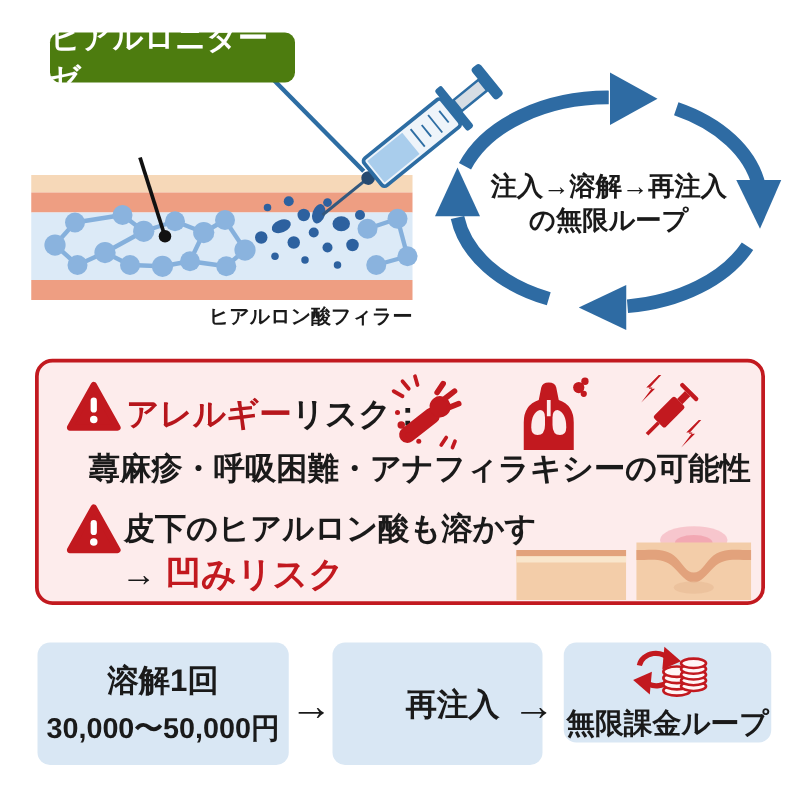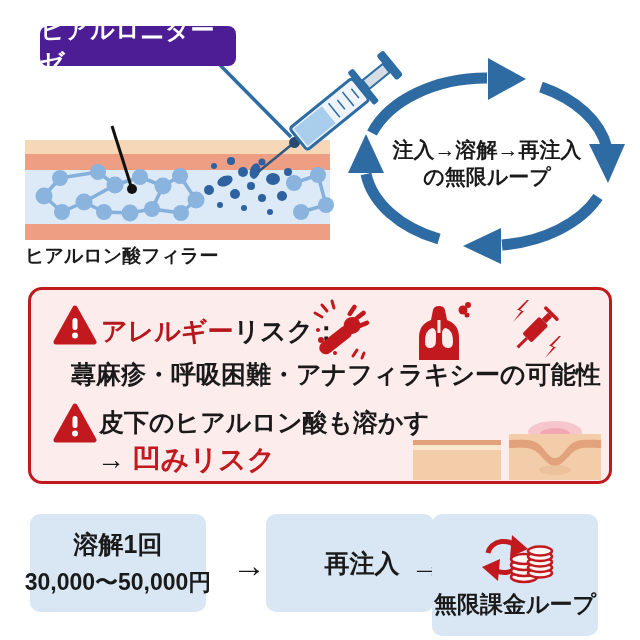--- a/index.html
+++ b/index.html
@@ -3,34 +3,34 @@
 <meta charset="utf-8">
 <style>
   html,body{margin:0;padding:0;background:#ffffff;}
   #canvas{
     position:relative;width:640px;height:640px;background:#ffffff;overflow:hidden;
     font-family:"Liberation Sans","DejaVu Sans",sans-serif;color:#1a1a1a;
   }
   .abs{position:absolute;}
   
   .term-box{
-    left:40px;top:26px;width:196px;height:40px;background:#4c1d95;border-radius:8px;
+    left:40px;top:26px;width:196px;height:40px;background:#4d7c0f;border-radius:8px;
     color:#ffffff;font-size:24px;font-weight:800;display:flex;align-items:center;justify-content:center;
     letter-spacing:.5px;
   }
   .definition{left:246px;top:27px;height:40px;line-height:40px;font-size:25px;font-weight:800;white-space:nowrap;}
   .definition .arrow{margin-right:8px;font-weight:700;}
   
   .skin{left:25px;top:140px;width:305px;height:100px;}
   .skin .l1{height:14px;background:#f6d8b8;}
   .skin .l2{height:16px;background:#ee9e82;}
   .skin .l3{height:54px;background:#dceaf7;}
   .skin .l4{height:16px;background:#ee9e82;}
   .ha-label{left:44px;top:94px;font-size:24px;font-weight:800;white-space:nowrap;}
-  .skin-caption{left:25px;top:243px;width:305px;text-align:left;font-size:19px;font-weight:800;white-space:nowrap;}
+  .skin-caption{left:25px;top:243px;width:305px;text-align:right;font-size:16px;font-weight:800;white-space:nowrap;}
   
   .loop-text{left:372px;top:136px;width:230px;text-align:center;font-size:21px;font-weight:800;line-height:27px;white-space:nowrap;}
   
   .warnbox{
     left:28px;top:287px;width:578px;height:191px;background:#fdecec;
     border:3px solid #c2191f;border-radius:14px;
   }
   .w-title{left:70px;top:24px;font-size:26px;font-weight:800;white-space:nowrap;}
   .w-title .red{color:#b7161c;}
   .w-detail{left:40px;top:68px;font-size:25px;font-weight:800;white-space:nowrap;}
@@ -246,34 +246,34 @@
       <path d="M0,24 C14,24 24,22 32,30 C38,36 40,42 46,42 C52,42 54,36 60,30 C68,22 78,24 92,24 L92,32 C78,32 70,30 62,38 C56,44 52,50 46,50 C40,50 36,44 30,38 C22,30 14,32 0,32 Z" fill="#e2a27c"></path>
       <ellipse cx="46" cy="54" rx="16" ry="5" fill="#e8bb96" opacity="0.6"></ellipse>
     </svg>
   </div>
 
   <div class="abs loop-text">
     <div>注入→溶解→再注入</div>
     <div>の無限ループ</div>
   </div>
 
-  <div class="abs cost-box" style="left:30px;top:514px;width:176px;height:98px;">
+  <div class="abs cost-box" style="left:30px;top:514px;width:201px;height:98px;">
     <div class="cost-title">溶解1回</div>
     <div class="cost-price">30,000〜50,000円</div>
   </div>
 
   <div class="abs flow-arrow" style="left:230px;top:548px;width:38px;">→</div>
 
   <div class="abs cost-box" style="left:266px;top:514px;width:144px;height:98px;padding-left:24px;">
     <div class="cost-title">再注入</div>
   </div>
 
   <div class="abs flow-arrow" style="left:408px;top:548px;width:38px;">→</div>
 
-  <div class="abs cost-box" style="left:432px;top:514px;width:166px;height:122px;gap:2px;">
+  <div class="abs cost-box" style="left:451px;top:514px;width:166px;height:80px;gap:2px;">
     <svg width="78" height="54" viewBox="0 0 78 54">
       <g stroke="#c2191f" stroke-width="5" fill="none">
         <path d="M12,22 A16,14 0 0 1 42,18"></path>
         <path d="M44,30 A16,14 0 0 1 14,34"></path>
       </g>
       <g fill="#c2191f">
         <polygon points="36,4 52,18 34,26"></polygon>
         <polygon points="22,50 6,36 24,28"></polygon>
       </g>
       <g fill="#fff6f6" stroke="#c2191f" stroke-width="2.5">

